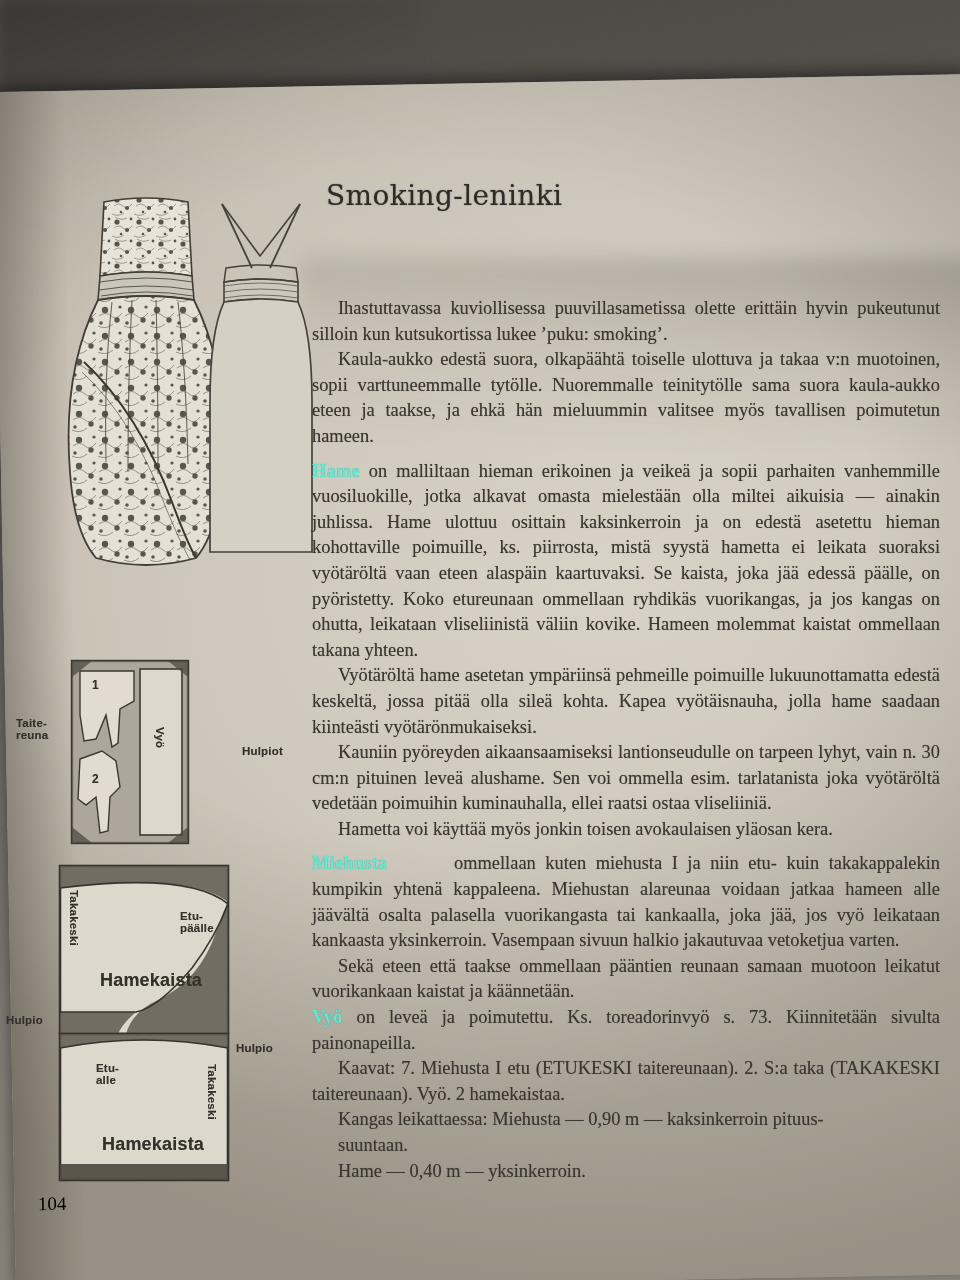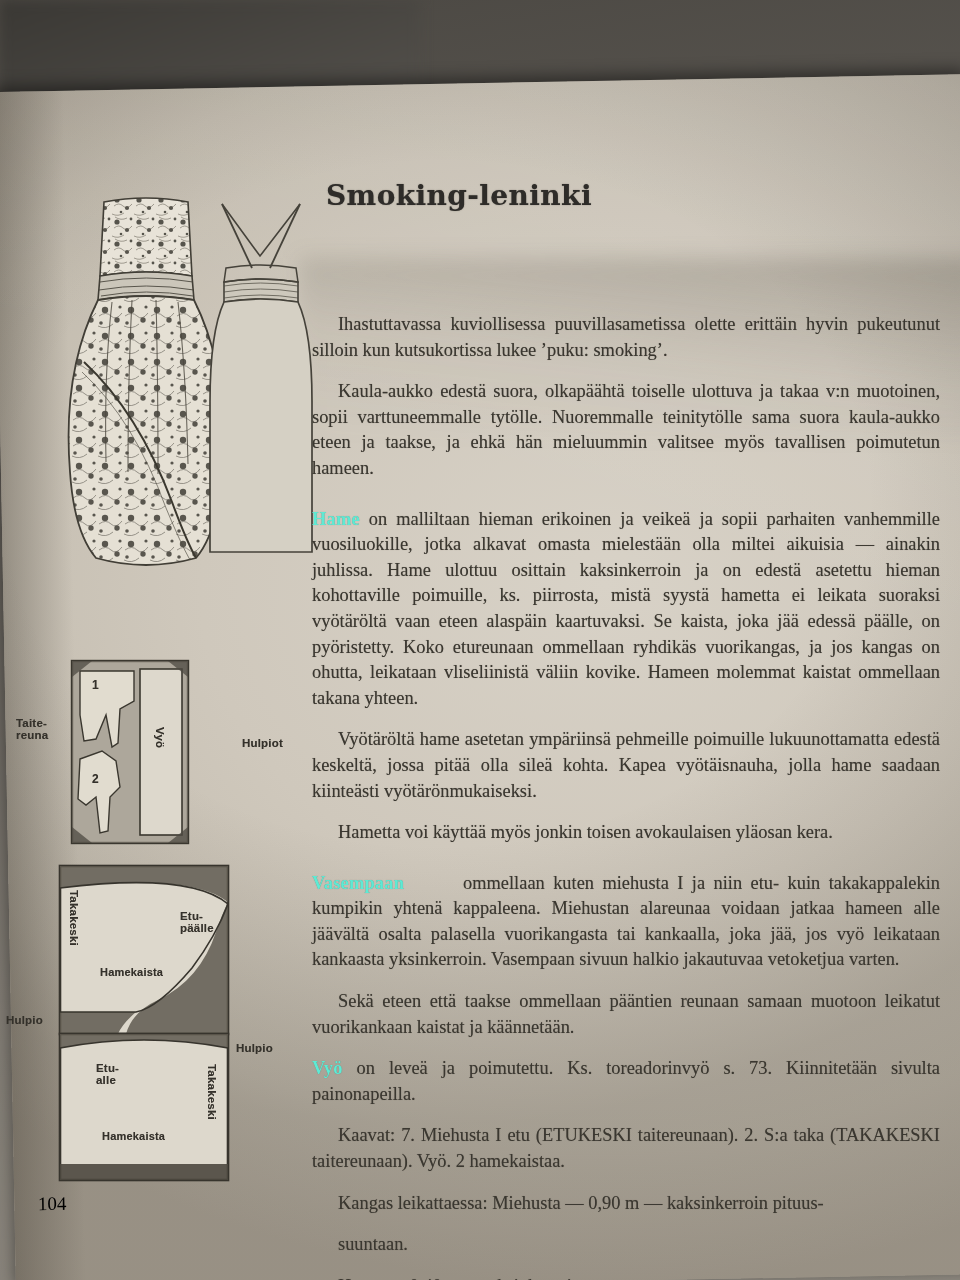--- a/index.html
+++ b/index.html
@@ -76,41 +76,41 @@
     position: absolute;
     inset: 0;
   }
 
   
   .headline {
     position: absolute;
     left: 326px;
     top: 179px;
     font-family: "DejaVu Serif", serif;
-    font-weight: 700;
+    font-weight: 400;
     font-size: 28px;
     letter-spacing: .4px;
     color: #2e2c29;
     text-shadow: 0 0 1.2px rgba(60,56,48,.6);
   }
 
   
   .column {
     position: absolute;
     left: 312px;
     top: 296px;
     width: 628px;
     font-size: 18.4px;
     line-height: 25.6px;
     color: #3a3730;
     text-align: justify;
     text-shadow: 0 0 .7px rgba(70,64,54,.55);
   }
   .column p {
-    margin: 16px 0 0 0;
+    margin: 0 0 0 0;
     text-indent: 26px;
     hyphens: manual;
   }
   .column p.noindent { text-indent: 0; }
   .runhead {
     font-weight: 700;
     letter-spacing: .2px;
     color: #5eead4;
   }
   .gap { height: 9px; }
@@ -160,21 +160,21 @@
     color: #34312b;
     letter-spacing: .2px;
     line-height: 12px;
     text-shadow: 0 0 .6px rgba(70,64,54,.5);
     white-space: pre-line;
   }
   .dlabel.vert {
     writing-mode: vertical-rl;
     text-orientation: mixed;
   }
-  .dlabel.big { font-size: 11px; }
+  .dlabel.big { font-size: 18px; margin-top: 8px; }
 
   svg { display: block; overflow: visible; }
 </style>
 </head>
 <body>
 
 <div class="page">
 
   <div class="backdrop"></div>
   <div class="backdrop-dark-left"></div>
@@ -275,21 +275,21 @@
         <path d="M22 104 L44 96 L58 106 L62 132 L52 142 L50 176 L42 178 L38 142 L28 150 L20 144 Z" fill="#e1dccf" stroke="#3a372f" stroke-width="1.4"></path>
 
         <path d="M14 6 L34 6 L14 22 Z" fill="#4e4a41" opacity=".75"></path>
         <path d="M130 6 L110 6 L130 22 Z" fill="#4e4a41" opacity=".75"></path>
         <path d="M14 188 L34 188 L14 172 Z" fill="#4e4a41" opacity=".75"></path>
         <path d="M130 188 L110 188 L130 172 Z" fill="#4e4a41" opacity=".75"></path>
       </svg>
       <div class="dlabel" style="left:-42px; top:62px; width:52px;">Taite-
 reuna</div>
       <div class="dlabel vert" style="left:96px; top:72px;">Vyö</div>
-      <div class="dlabel" style="left:144px; top:82px;padding-left:40px;">Hulpiot</div>
+      <div class="dlabel" style="left:144px; top:90px;padding-left:40px;">Hulpiot</div>
       <div class="dlabel" style="left:34px; top:24px; font-size:12px;">1</div>
       <div class="dlabel" style="left:34px; top:118px; font-size:12px;">2</div>
     </div>
 
     <div class="diagram diagram-bot">
       <svg viewBox="0 0 250 330" width="250" height="330">
 
         <rect x="20" y="4" width="168" height="168" fill="#ddd8cc" stroke="#37342d" stroke-width="2.6"></rect>
 
         <path d="M20 4 H188 V40 Q150 10 20 26 Z" fill="#5f5a50" opacity=".85"></path>
@@ -330,29 +330,32 @@
 
       <p class="noindent">
         <span class="runhead">Hame</span>
         <span>on malliltaan hieman erikoinen ja veikeä ja sopii parhaiten vanhemmille vuosiluokille, jotka alkavat omasta mielestään olla miltei aikuisia — ainakin juhlissa. Hame ulottuu osittain kaksinkerroin ja on edestä asetettu hieman kohottaville poimuille, ks. piirrosta, mistä syystä hametta ei leikata suoraksi vyötäröltä vaan eteen alaspäin kaartuvaksi. Se kaista, joka jää edessä päälle, on pyöristetty. Koko etureunaan ommellaan ryhdikäs vuorikangas, ja jos kangas on ohutta, leikataan vliseliinistä väliin kovike. Hameen molemmat kaistat ommellaan takana yhteen.</span>
       </p>
 
       <p>
         <span>Vyötäröltä hame asetetan ympäriinsä pehmeille poimuille lukuunottamatta edestä keskeltä, jossa pitää olla sileä kohta. Kapea vyötäisnauha, jolla hame saadaan kiinteästi vyötärönmukaiseksi.</span>
       </p>
 
+      <p>
+        <span>Kauniin pyöreyden aikaansaamiseksi lantionseudulle on tarpeen lyhyt, vain n. 30 cm:n pituinen leveä alushame. Sen voi ommella esim. tarlatanista joka vyötäröltä vedetään poimuihin kuminauhalla, ellei raatsi ostaa vliseliiniä.</span>
+      </p>
 
       <p>
         <span>Hametta voi käyttää myös jonkin toisen avokaulaisen yläosan kera.</span>
       </p>
 
       <div class="gap"></div>
 
       <p class="noindent">
-        <span class="runhead">Vasempaan</span>
+        <span class="runhead">Miehusta</span>
         &nbsp;&nbsp;&nbsp;&nbsp;&nbsp;
         <span>ommellaan kuten miehusta I ja niin etu- kuin takakappalekin kumpikin yhtenä kappaleena. Miehustan alareunaa voidaan jatkaa hameen alle jäävältä osalta palasella vuorikangasta tai kankaalla, joka jää, jos vyö leikataan kankaasta yksinkerroin. Vasempaan sivuun halkio jakautuvaa vetoketjua varten.</span>
       </p>
 
       <p>
         <span>Sekä eteen että taakse ommellaan pääntien reunaan samaan muotoon leikatut vuorikankaan kaistat ja käännetään.</span>
       </p>
 
       <p class="noindent">
         <span class="runhead">Vyö</span>

